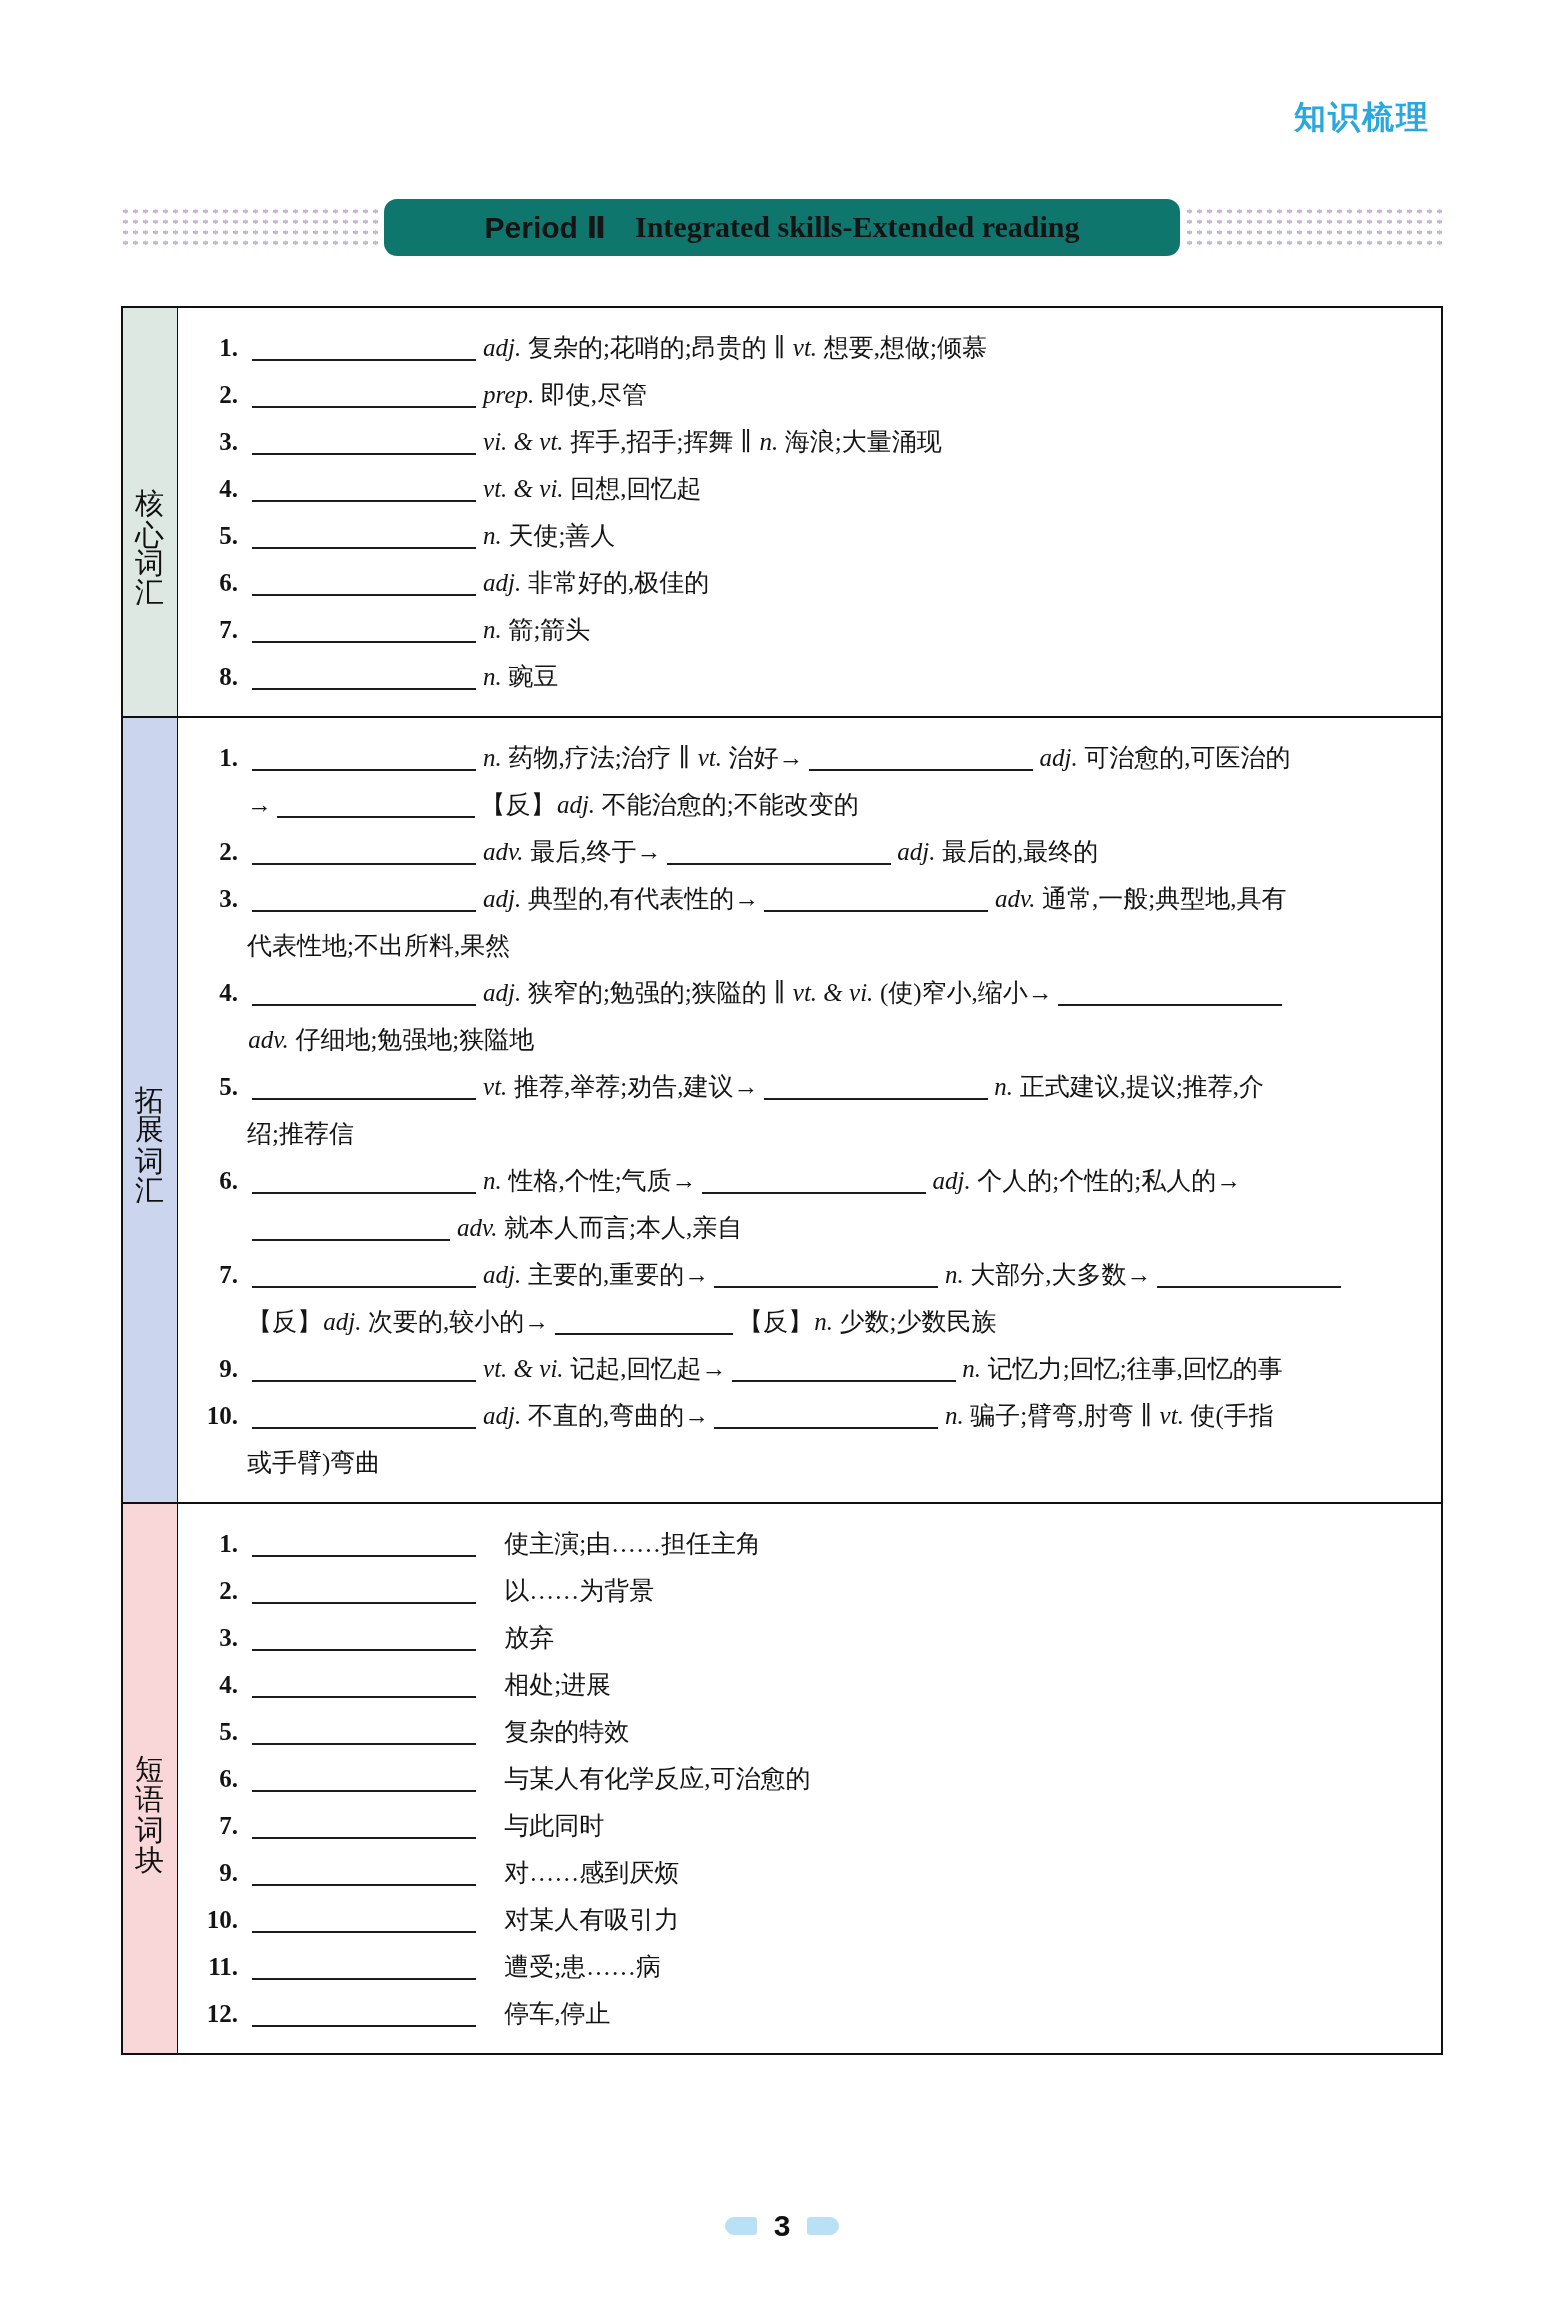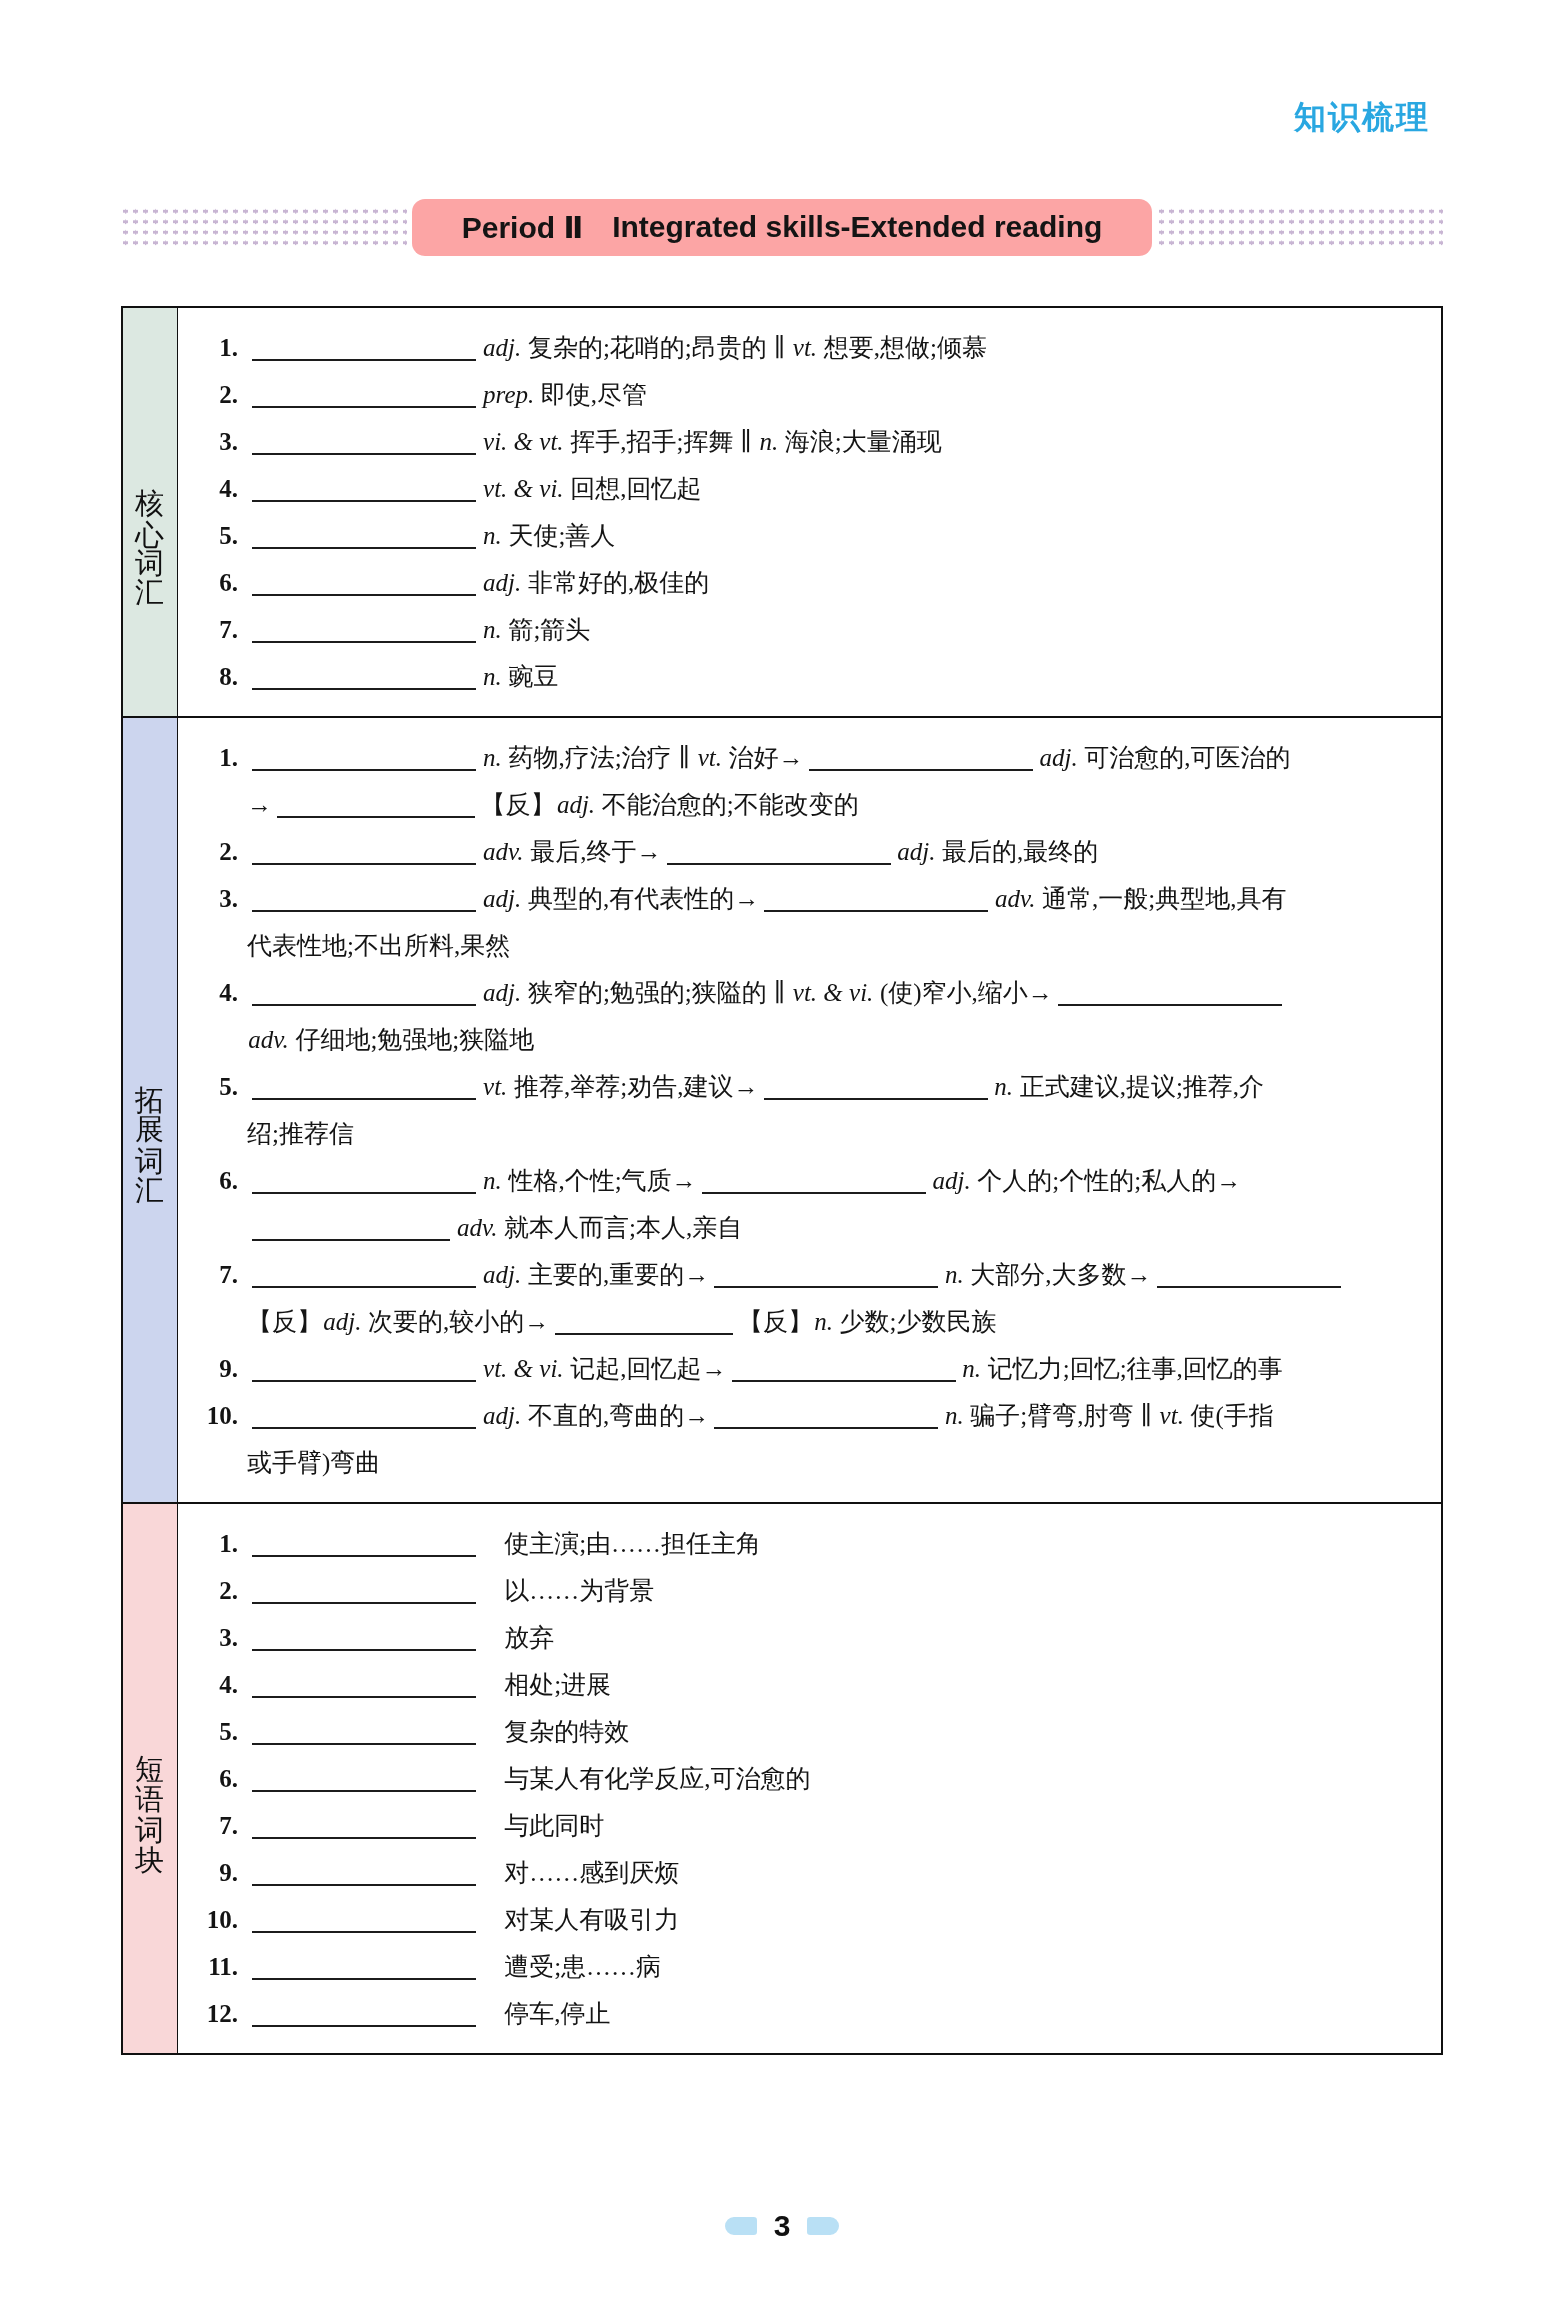--- a/index.html
+++ b/index.html
@@ -8,24 +8,24 @@
 
   
   .corner{position:absolute;top:96px;right:134px;font-family:"Liberation Sans","DejaVu Sans",sans-serif;
           font-weight:600;font-size:32px;letter-spacing:2px;color:#29a7e1;}
 
   
   .band{position:absolute;left:121px;top:198px;width:1322px;height:58px;display:flex;align-items:center;}
   .dots{flex:1;height:42px;
         background-image:radial-gradient(2.6px 2px at 4.6px 5.3px,#c8b5d3 97%,transparent);
         background-size:10px 10.5px;}
-  .badge{width:740px;height:57px;margin:0 5.3px;background:#fca5a5;border-radius:13px;
+  .badge{width:796px;height:57px;margin:0 5.3px;background:#0f766e;border-radius:13px;
          display:flex;align-items:center;justify-content:center;
          font-family:"Liberation Sans","DejaVu Sans",sans-serif;font-weight:bold;font-size:30px;color:#141414;}
-  .badge .ttl{margin-left:29px;}
+  .badge .ttl{margin-left:29px;font-family:Liberation Serif, serif;}
 
   
   .vtable{position:absolute;left:121px;top:306px;width:1322px;border:2px solid #101010;box-sizing:border-box;}
   .srow{display:flex;border-top:2px solid #101010;}
   .srow:first-child{border-top:none;}
   .side{width:55px;flex:0 0 55px;border-right:1.3px solid #101010;box-sizing:border-box;
         display:flex;align-items:center;justify-content:center;
         writing-mode:vertical-lr;text-orientation:upright;letter-spacing:30px;padding-top:26px;
         font-family:"Liberation Sans","DejaVu Sans",sans-serif;font-size:29px;font-weight:500;color:#111;}
   .content{flex:1;padding:16px 4px 16px 20px;font-size:25px;min-width:0;}

